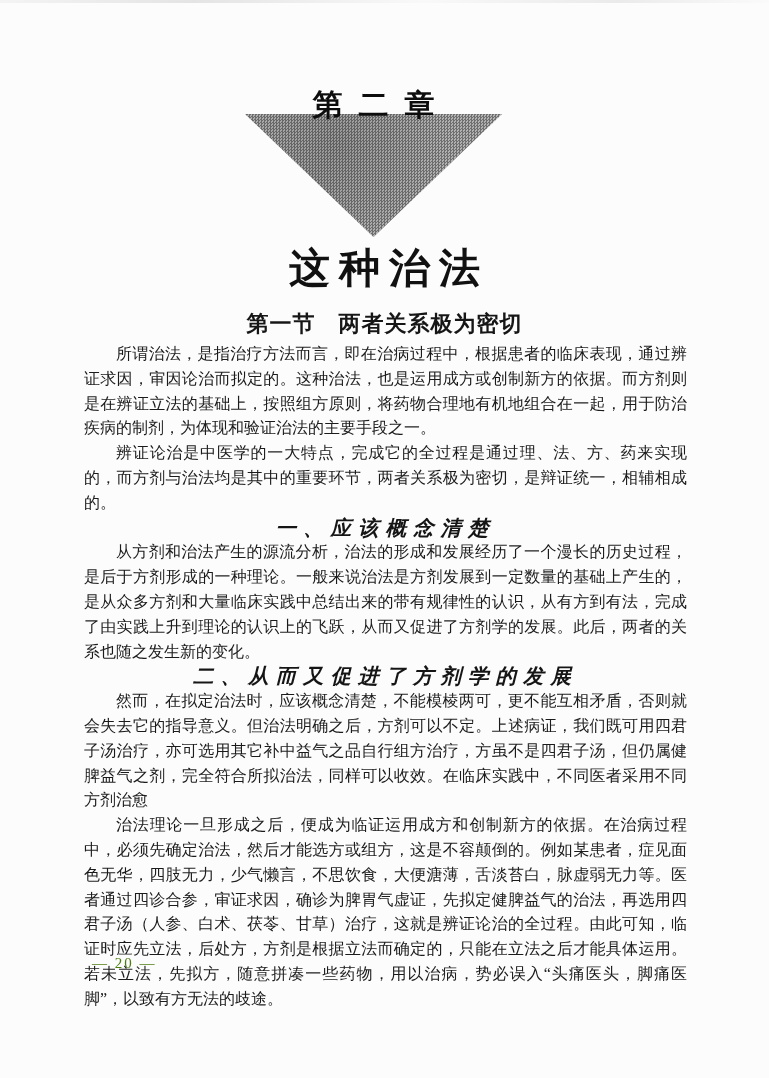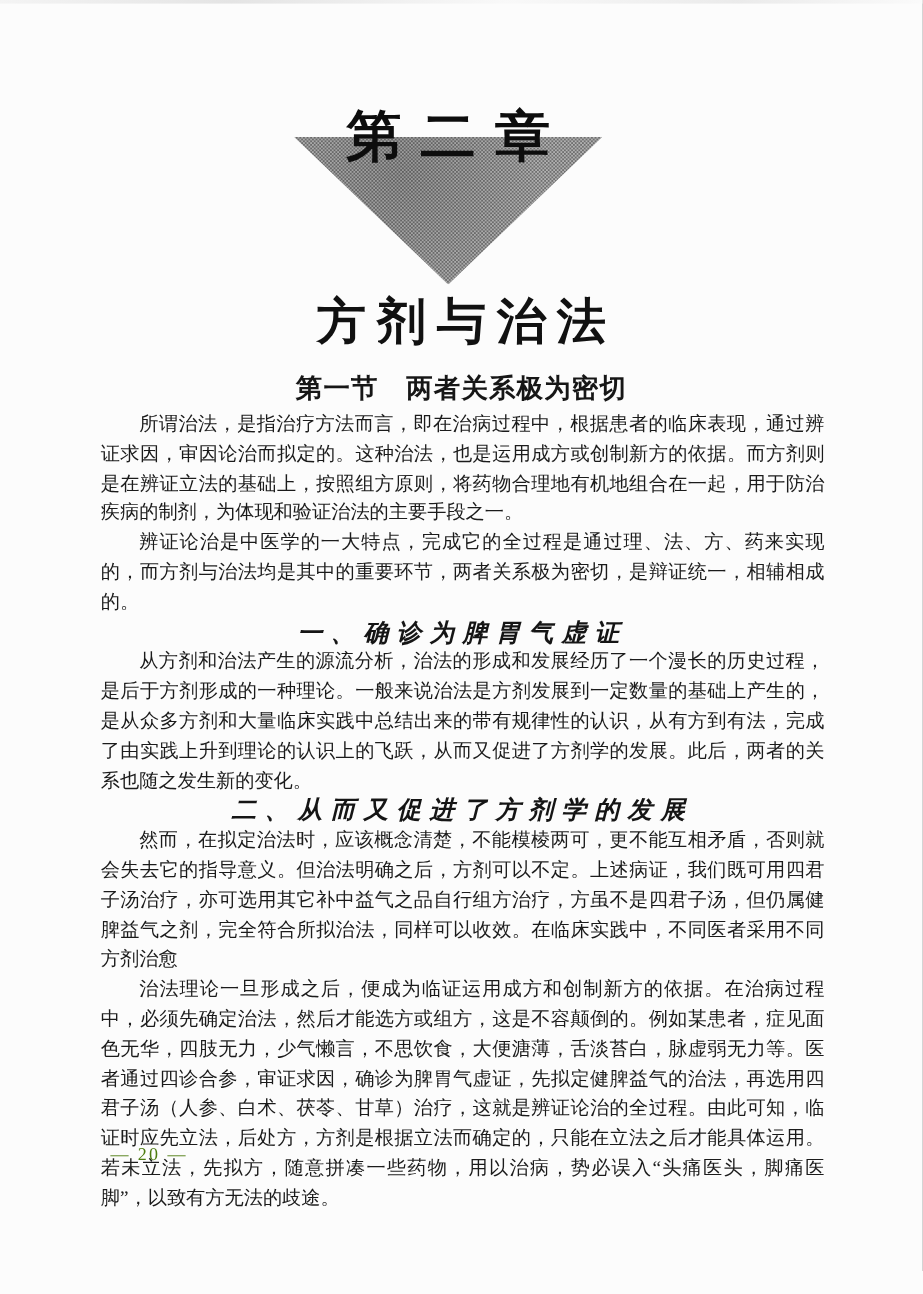--- a/index.html
+++ b/index.html
@@ -18,21 +18,21 @@
     clip-path:polygon(0 0,100% 0,50% 100%);
     background-color:#989898;
     background-image:
       radial-gradient(circle at 35% 25%, rgba(0,0,0,.14), rgba(0,0,0,0) 60%),
       repeating-conic-gradient(rgba(25,25,25,.32) 0% 25%, rgba(255,255,255,.24) 0% 50%);
     background-size:auto,3px 3px;
   }
   .chapter-label{
     position:absolute;left:245px;top:88px;width:257px;box-sizing:border-box;
     text-align:center;font-family:"Liberation Sans","DejaVu Sans",sans-serif;
-    font-weight:900;font-size:46px;line-height:1.1;
+    font-weight:900;font-size:30px;line-height:1.1;
     letter-spacing:16px;padding-left:16px;color:#0d0d0d;
   }
   .book-title{
     position:absolute;top:246px;left:0;width:100%;box-sizing:border-box;margin:0;
     text-align:center;font-family:"Liberation Sans","DejaVu Sans",sans-serif;
     font-weight:900;font-size:41px;line-height:1.1;
     letter-spacing:9px;padding-left:9px;color:#111;
   }
   .section-heading{
     position:absolute;top:309px;left:0;width:100%;margin:0;
@@ -58,28 +58,28 @@
 
 <div class="page">
 
   <div class="scan-edge"></div>
 
   <div>
     <div class="chapter-triangle"></div>
     <div class="chapter-label">第二章</div>
   </div>
 
-  <h1 class="book-title">方剂与治法</h1>
+  <h1 class="book-title">这种治法</h1>
 
   <h2 class="section-heading">第一节　两者关系极为密切</h2>
 
   <div class="body-text">
     <p>所谓治法，是指治疗方法而言，即在治病过程中，根据患者的临床表现，通过辨证求因，审因论治而拟定的。这种治法，也是运用成方或创制新方的依据。而方剂则是在辨证立法的基础上，按照组方原则，将药物合理地有机地组合在一起，用于防治疾病的制剂，为体现和验证治法的主要手段之一。</p>
     <p>辨证论治是中医学的一大特点，完成它的全过程是通过理、法、方、药来实现的，而方剂与治法均是其中的重要环节，两者关系极为密切，是辩证统一，相辅相成的。</p>
-    <h3 class="subheading">一、确诊为脾胃气虚证</h3>
+    <h3 class="subheading">一、应该概念清楚</h3>
     <p>从方剂和治法产生的源流分析，治法的形成和发展经历了一个漫长的历史过程，是后于方剂形成的一种理论。一般来说治法是方剂发展到一定数量的基础上产生的，是从众多方剂和大量临床实践中总结出来的带有规律性的认识，从有方到有法，完成了由实践上升到理论的认识上的飞跃，从而又促进了方剂学的发展。此后，两者的关系也随之发生新的变化。</p>
     <h3 class="subheading">二、从而又促进了方剂学的发展</h3>
     <p>然而，在拟定治法时，应该概念清楚，不能模棱两可，更不能互相矛盾，否则就会失去它的指导意义。但治法明确之后，方剂可以不定。上述病证，我们既可用四君子汤治疗，亦可选用其它补中益气之品自行组方治疗，方虽不是四君子汤，但仍属健脾益气之剂，完全符合所拟治法，同样可以收效。在临床实践中，不同医者采用不同方剂治愈</p>
     <p>治法理论一旦形成之后，便成为临证运用成方和创制新方的依据。在治病过程中，必须先确定治法，然后才能选方或组方，这是不容颠倒的。例如某患者，症见面色无华，四肢无力，少气懒言，不思饮食，大便溏薄，舌淡苔白，脉虚弱无力等。医者通过四诊合参，审证求因，确诊为脾胃气虚证，先拟定健脾益气的治法，再选用四君子汤（人参、白术、茯苓、甘草）治疗，这就是辨证论治的全过程。由此可知，临证时应先立法，后处方，方剂是根据立法而确定的，只能在立法之后才能具体运用。若未立法，先拟方，随意拼凑一些药物，用以治病，势必误入“头痛医头，脚痛医脚”，以致有方无法的歧途。</p>
   </div>
 
   <div class="page-number">— 20 —</div>
 
 </div>
 

